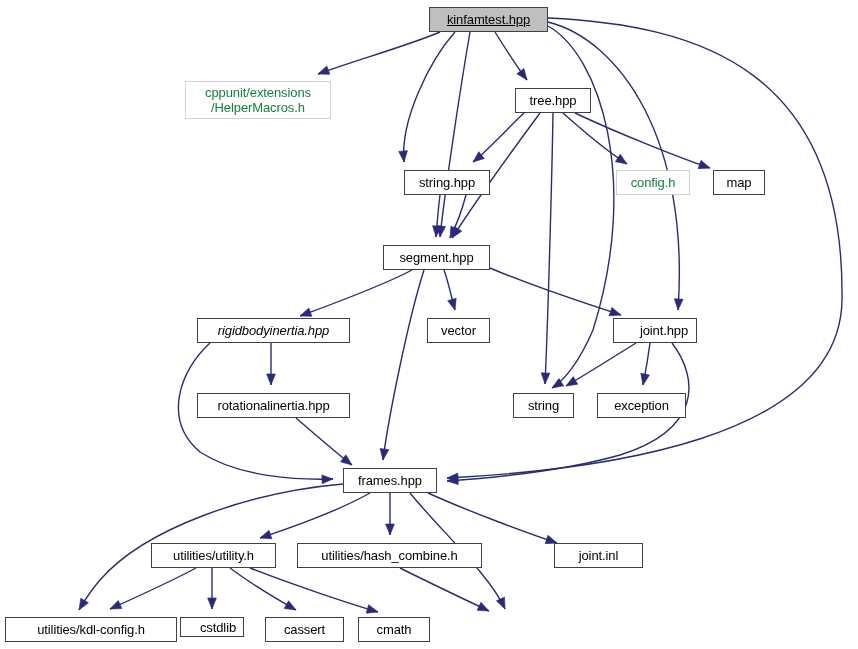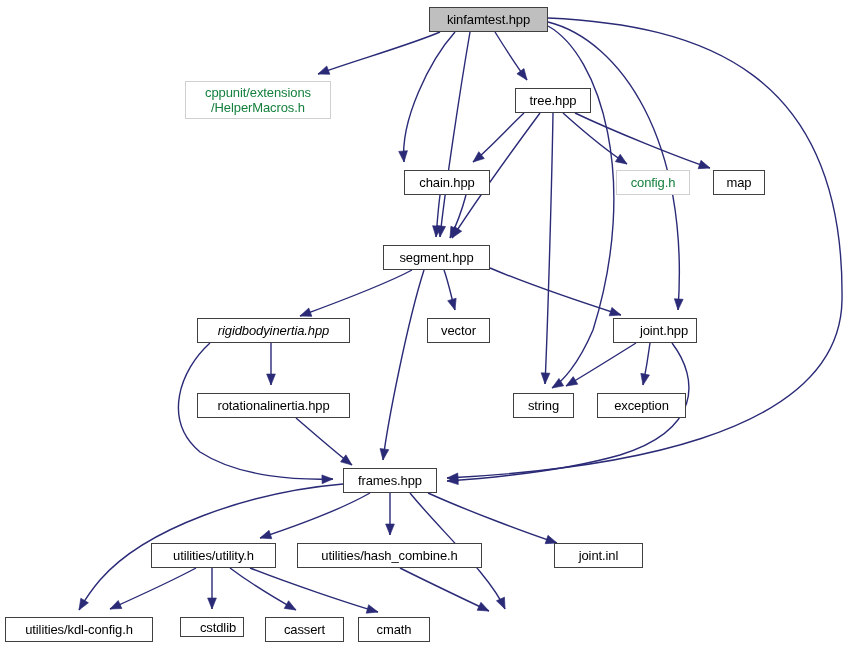--- a/index.html
+++ b/index.html
@@ -47,20 +47,21 @@
     line-height: 15px;
     color: #000000;
     background: #ffffff;
     border: 1.4px solid #404040;
     white-space: pre;
     letter-spacing: -0.1px;
   }
   .node.highlight {
     background: #BFBFBF;
     border-color: #404040;
+    text-decoration: underline;
   }
   .node.faded {
     border: 1.2px solid #D0D0D0;
     color: #15803d;
   }
 </style>
 </head>
 <body>
 
 <div id="graph">
@@ -131,31 +132,31 @@
       <polygon points="0,0 -11,-4.4 -11,4.4" class="edge-head" transform="translate(296,610) rotate(29.45223975446786)"></polygon>
       <path d="M 250,568 C 288,583 350,604 378,612" class="edge-path"></path>
       <polygon points="0,0 -11,-4.4 -11,4.4" class="edge-head" transform="translate(378,612) rotate(16.053317030071195)"></polygon>
       <path d="M 400,568 C 430,583 470,602 489,611" class="edge-path"></path>
       <polygon points="0,0 -11,-4.4 -11,4.4" class="edge-head" transform="translate(489,611) rotate(25.36802191478669)"></polygon>
     </svg>
 <div class="node highlight" style="left: 429px; top: 7px; width: 119px; height: 25px;">kinfamtest.hpp</div>
     <div class="node faded" style="left: 185px; top: 81px; width: 146px; height: 38px;">cppunit/extensions
 /HelperMacros.h</div>
     <div class="node" style="left: 515px; top: 88px; width: 76px; height: 25px;">tree.hpp</div>
-    <div class="node" style="left: 404px; top: 170px; width: 86px; height: 25px;">chain.hpp</div>
+    <div class="node" style="left: 404px; top: 170px; width: 86px; height: 25px;">string.hpp</div>
     <div class="node faded" style="left: 616px; top: 170px; width: 74px; height: 25px;">config.h</div>
     <div class="node" style="left: 713px; top: 170px; width: 52px; height: 25px;">map</div>
     <div class="node" style="left: 383px; top: 245px; width: 107px; height: 25px;">segment.hpp</div>
     <div class="node" style="left: 197px; top: 318px; width: 153px; height: 25px; font-style: italic;">rigidbodyinertia.hpp</div>
     <div class="node" style="left: 427px; top: 318px; width: 63px; height: 25px;">vector</div>
     <div class="node" style="left: 613px; top: 318px; width: 84px; height: 25px; padding-left: 18px;">joint.hpp</div>
     <div class="node" style="left: 197px; top: 393px; width: 153px; height: 25px;">rotationalinertia.hpp</div>
     <div class="node" style="left: 513px; top: 393px; width: 61px; height: 25px;">string</div>
     <div class="node" style="left: 597px; top: 393px; width: 89px; height: 25px;">exception</div>
     <div class="node" style="left: 343px; top: 468px; width: 94px; height: 25px;">frames.hpp</div>
     <div class="node" style="left: 151px; top: 543px; width: 125px; height: 25px;">utilities/utility.h</div>
     <div class="node" style="left: 297px; top: 543px; width: 185px; height: 25px;">utilities/hash_combine.h</div>
     <div class="node" style="left: 554px; top: 543px; width: 89px; height: 25px;">joint.inl</div>
-    <div class="node" style="left: 5px; top: 617px; width: 148px; height: 25px;">utilities/kdl-config.h</div>
+    <div class="node" style="left: 5px; top: 617px; width: 172px; height: 25px;">utilities/kdl-config.h</div>
     <div class="node" style="left: 180px; top: 617px; width: 64px; height: 20px; padding-left: 12px;">cstdlib</div>
     <div class="node" style="left: 265px; top: 617px; width: 79px; height: 25px;">cassert</div>
     <div class="node" style="left: 358px; top: 617px; width: 72px; height: 25px;">cmath</div>
   </div>
 
 </body></html>

